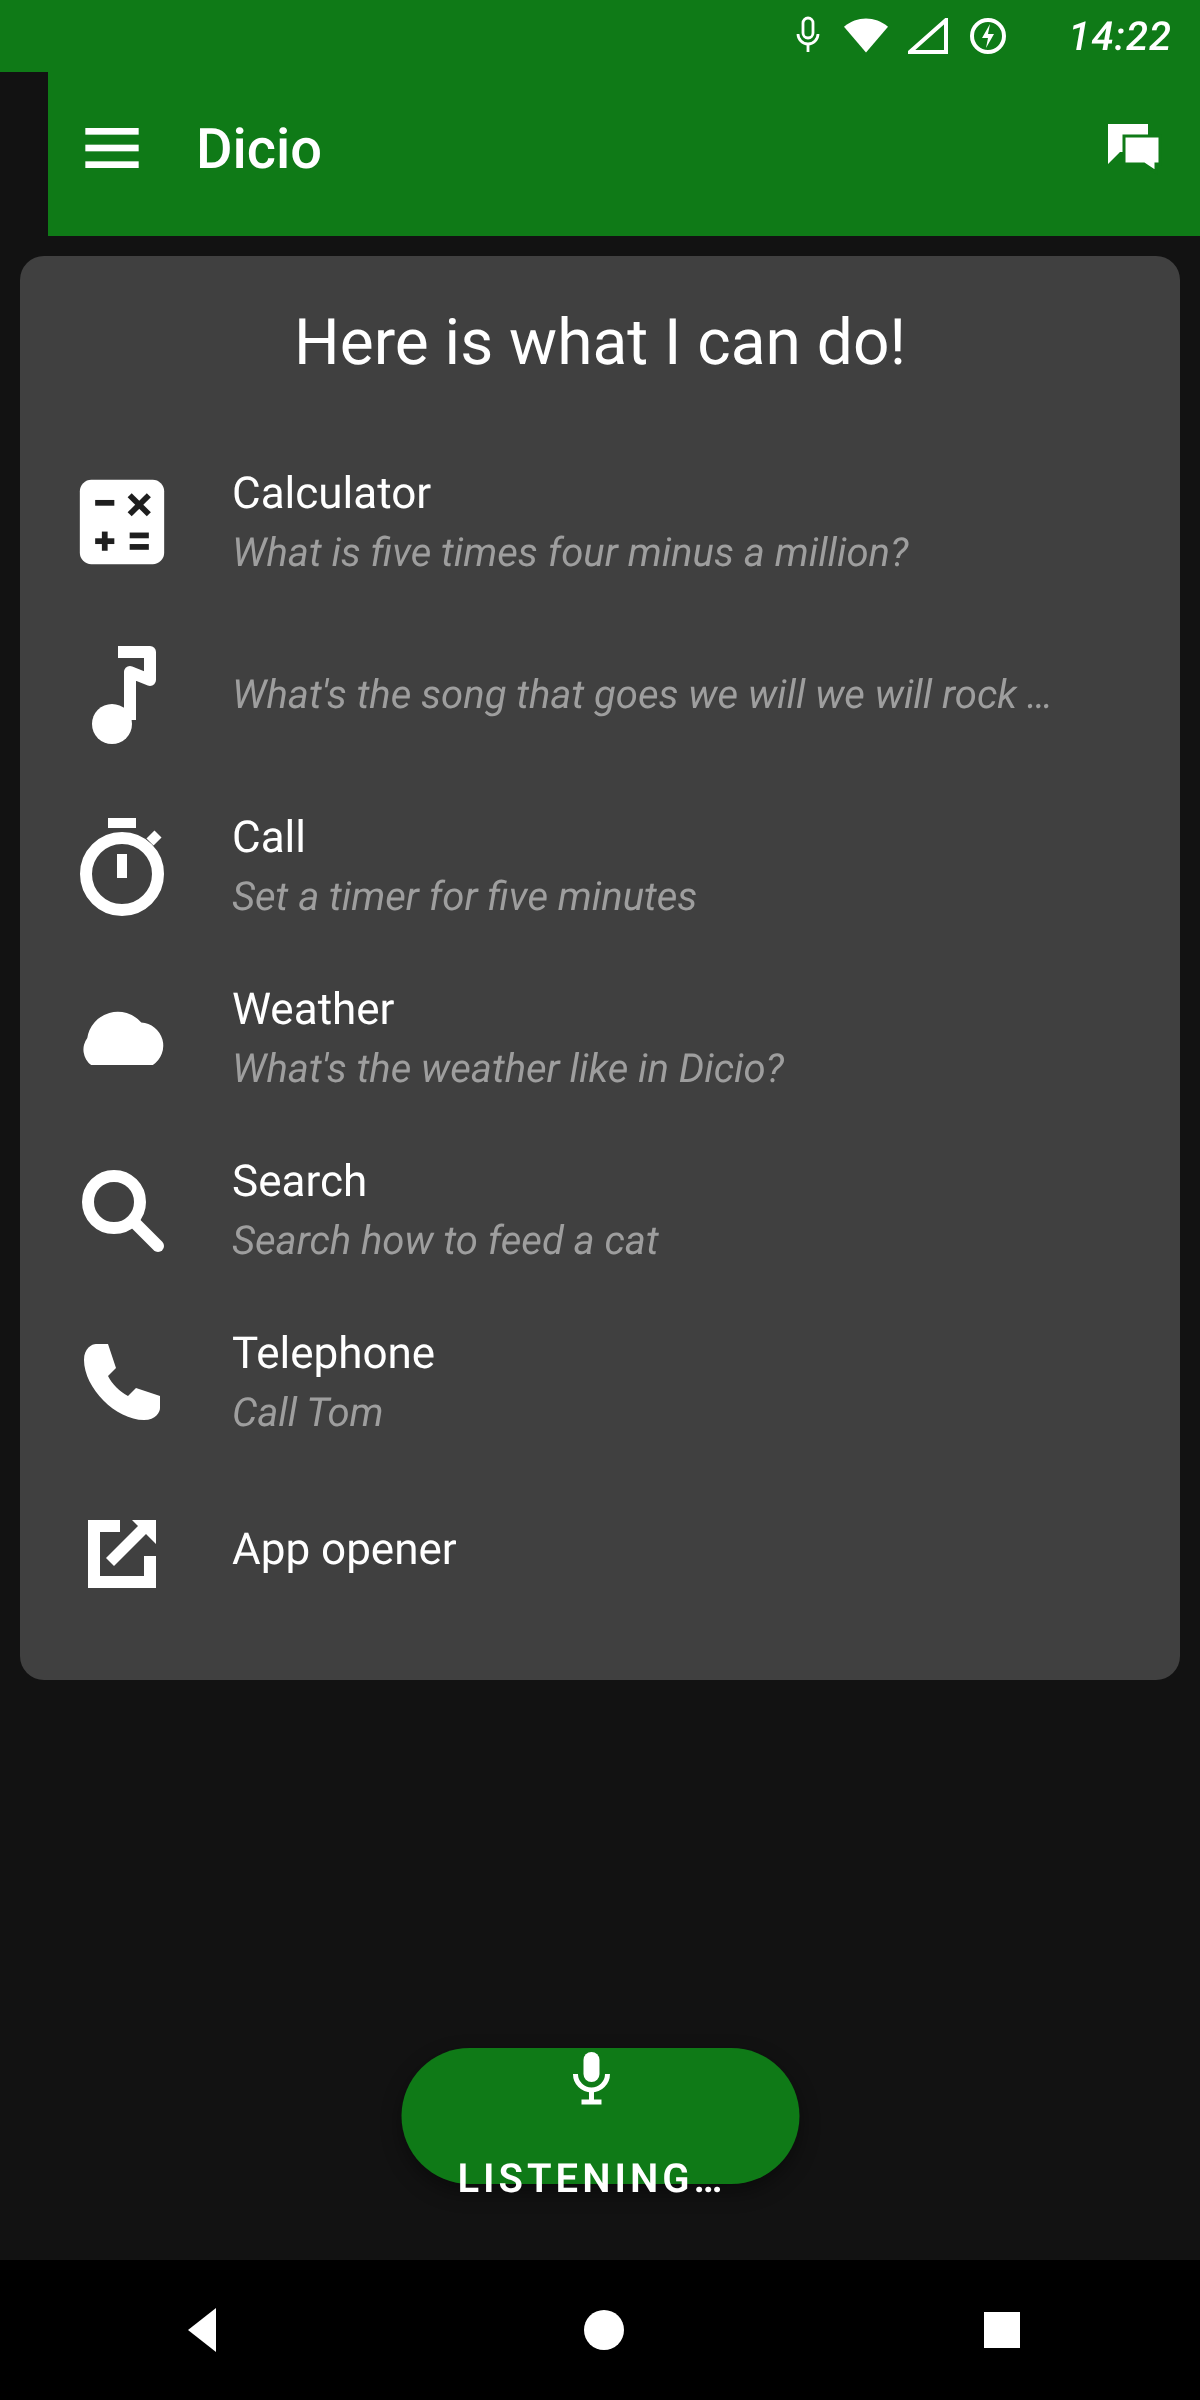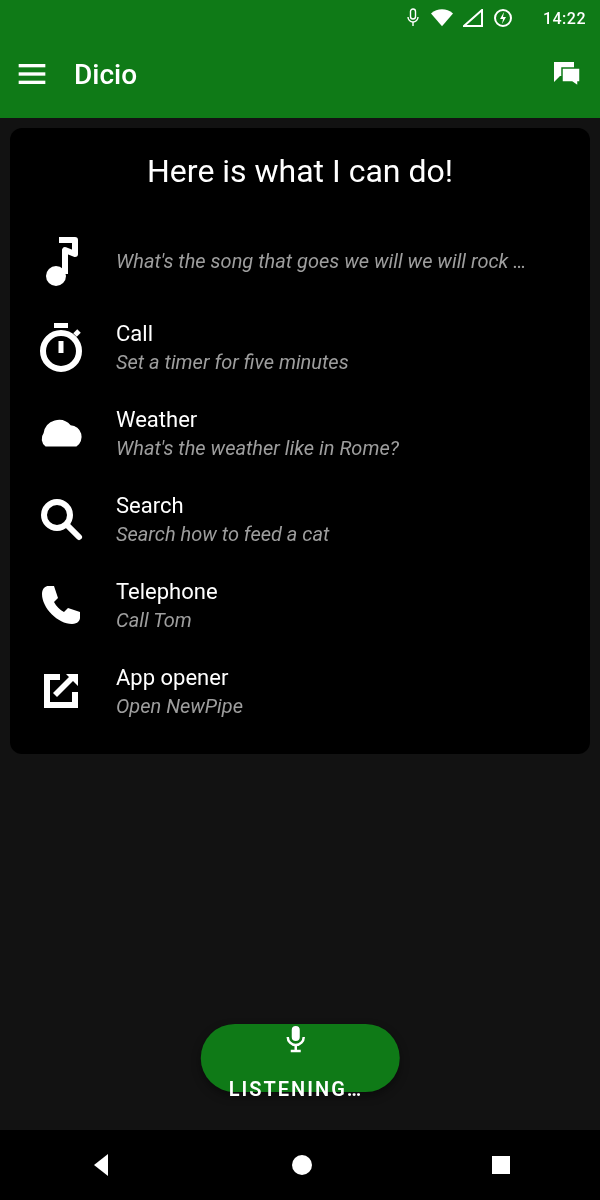--- a/index.html
+++ b/index.html
@@ -10,43 +10,44 @@
   .status-bar {
     height: 36px;
     background: #0f7a17;
     display: flex;
     align-items: center;
     justify-content: flex-end;
     padding: 0 14px;
     gap: 10px;
   }
   .status-bar .status-icon { color: #fff; display:flex; align-items:center; }
-  .status-time { color:#fff; font-size: 16px; font-weight:500; letter-spacing:0.5px; margin-left:20px;}
+  .status-time { color:#fff; font-size: 20px; font-weight:500; letter-spacing:0.5px; margin-left:20px;font-style:italic;}
 
   
   .app-bar {
     height: 82px;
     background: #0f7a17;
     display: flex;
     align-items: center;
     padding: 0 18px 6px 18px;
     gap: 28px;
+    margin-left: 24px;
   }
   .app-bar .title { color:#fff; font-size: 28px; font-weight:500; flex:1; }
   .icon-btn { color:#fff; display:flex; align-items:center; justify-content:center; }
 
   
   .content {
     flex: 1;
     padding: 10px 10px 0 10px;
     background: #121212;
     position: relative;
   }
   .card {
-    background: #000000;
+    background: #404040;
     border-radius: 12px;
     padding: 24px 24px 20px 24px;
   }
   .card-title {
     color: #fff;
     font-size: 32px;
     text-align: center;
     font-weight: 400;
     margin-bottom: 28px;
   }
@@ -146,20 +147,38 @@
         <path d="M2 2 H22 V16 H8 L2 22 Z" fill="white"></path>
         <path d="M10 8 H28 V22 H26 L26 26 L20 22 H10 Z" fill="white" stroke="#0f7a17" stroke-width="1.5"></path>
       </svg>
     </span>
   </div>
 
   <div class="content">
     <div class="card">
       <div class="card-title">Here is what I can do!</div>
 
+      <div class="skill">
+        <span class="skill-icon">
+          <svg width="46" height="46" viewBox="0 0 48 48">
+            <rect x="2" y="2" width="44" height="44" rx="6" fill="white"></rect>
+            <line x1="10" y1="14" x2="20" y2="14" stroke="#1e1e1e" stroke-width="3"></line>
+            <line x1="28" y1="10" x2="38" y2="20" stroke="#1e1e1e" stroke-width="3"></line>
+            <line x1="38" y1="10" x2="28" y2="20" stroke="#1e1e1e" stroke-width="3"></line>
+            <line x1="10" y1="34" x2="20" y2="34" stroke="#1e1e1e" stroke-width="3"></line>
+            <line x1="15" y1="29" x2="15" y2="39" stroke="#1e1e1e" stroke-width="3"></line>
+            <line x1="28" y1="31" x2="38" y2="31" stroke="#1e1e1e" stroke-width="3"></line>
+            <line x1="28" y1="37" x2="38" y2="37" stroke="#1e1e1e" stroke-width="3"></line>
+          </svg>
+        </span>
+        <div class="skill-text">
+          <div class="skill-title">Calculator</div>
+          <div class="skill-sub">What is five times four minus a million?</div>
+        </div>
+      </div>
 
       <div class="skill">
         <span class="skill-icon">
           <svg width="42" height="50" viewBox="0 0 40 50">
             <path d="M18 4 L34 4 L34 18 L24 14 L24 38" stroke="white" stroke-width="6" fill="none" stroke-linejoin="round"></path>
             <circle cx="15" cy="40" r="10" fill="white"></circle>
           </svg>
         </span>
         <div class="skill-text">
           <div class="skill-sub">What's the song that goes we will we will rock …</div>
@@ -182,21 +201,21 @@
       </div>
 
       <div class="skill">
         <span class="skill-icon">
           <svg width="56" height="40" viewBox="0 0 56 40">
             <path d="M44 34 A12 12 0 0 0 38 12 A16 16 0 0 0 10 20 A10 10 0 0 0 12 34 Z" fill="white"></path>
           </svg>
         </span>
         <div class="skill-text">
           <div class="skill-title">Weather</div>
-          <div class="skill-sub">What's the weather like in Rome?</div>
+          <div class="skill-sub">What's the weather like in Dicio?</div>
         </div>
       </div>
 
       <div class="skill">
         <span class="skill-icon">
           <svg width="48" height="48" viewBox="0 0 48 48">
             <circle cx="20" cy="20" r="13" fill="none" stroke="white" stroke-width="6"></circle>
             <line x1="30" y1="30" x2="42" y2="42" stroke="white" stroke-width="6" stroke-linecap="round"></line>
           </svg>
         </span>
@@ -220,21 +239,20 @@
 
       <div class="skill">
         <span class="skill-icon">
           <svg width="46" height="46" viewBox="0 0 46 46">
             <path d="M6 6 L6 40 L40 40 L40 24 L34 24 L34 34 L12 34 L12 12 L22 12 L22 6 Z" fill="white"></path>
             <path d="M28 6 L40 6 L40 18 L35 13 L19 29 L15 25 L31 9 Z" fill="white"></path>
           </svg>
         </span>
         <div class="skill-text">
           <div class="skill-title">App opener</div>
-          <div class="skill-sub">Open NewPipe</div>
         </div>
       </div>
 
     </div>
 
     <div class="listen-btn">
       <span>
         <svg width="22" height="30" viewBox="0 0 22 30">
           <rect x="7" y="2" width="8" height="15" rx="4" fill="white"></rect>
           <path d="M3 13 a8 8 0 0 0 16 0" fill="none" stroke="white" stroke-width="2.5"></path>

